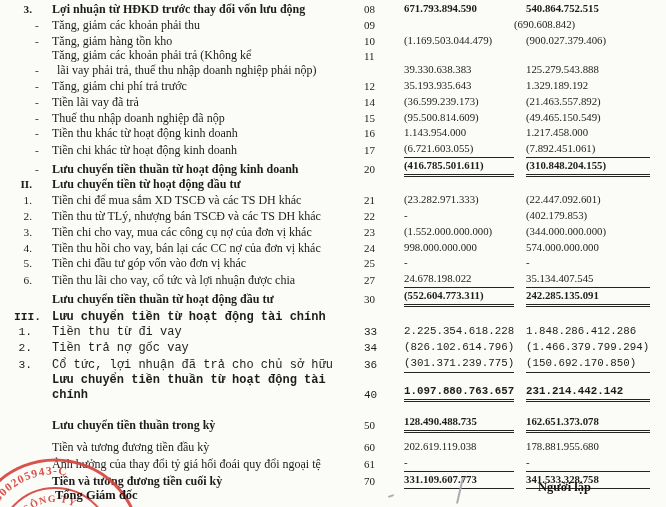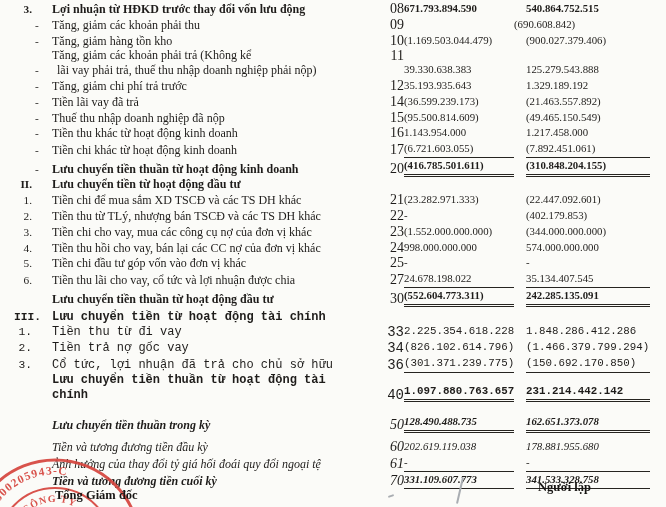--- a/index.html
+++ b/index.html
@@ -12,31 +12,31 @@
   #table{padding:1px 16px 0 14px;}
   .row{
     display:grid;
     grid-template-columns:18px 18px 314px 40px 110px 12px 124px;
     align-items:end;min-height:15.5px;line-height:14.8px;
   }
   .c-num{text-align:right;white-space:nowrap;font-size:11.3px;}
   .c-bullet{padding-left:3px;font-size:11.3px;}
   .c-label{padding-left:2px;font-size:12px;}
   .c-label .l2{padding-left:5px;}
-  .c-code{text-align:right;font-size:14px;}
+  .c-code{text-align:left;font-size:11px;}
   .c-val{text-align:left;font-size:10.8px;white-space:nowrap;padding-bottom:1px;}
   .c-gap{}
   .bold{font-weight:bold;}
   .dash{padding-right:16px;}
   .ru{border-bottom:1.5px solid #262420;}
   .rd{border-bottom:3px double #262420;}
   .twoline .c-code{align-self:start;padding-top:1px;}
   .section.s2{}
   .section.s3{margin-top:2px;font-family:Liberation Mono, monospace;}
-  .section.s4{margin-top:12px;font-style:italic;}
+  .section.s4{margin-top:12px;}
   .mb6{margin-bottom:6px;}
   .sig{
     position:absolute;font-weight:bold;font-size:12.5px;white-space:nowrap;
     color:#171513;
   }
   #sig-director{left:55px;top:488px;}
   #sig-chief{left:296px;top:510px;}
   #sig-preparer{left:538px;top:480px;}
   #stamp{position:absolute;left:0;top:440px;width:190px;height:67px;opacity:.92;}
   .pen{position:absolute;background:#a9adb2;}

